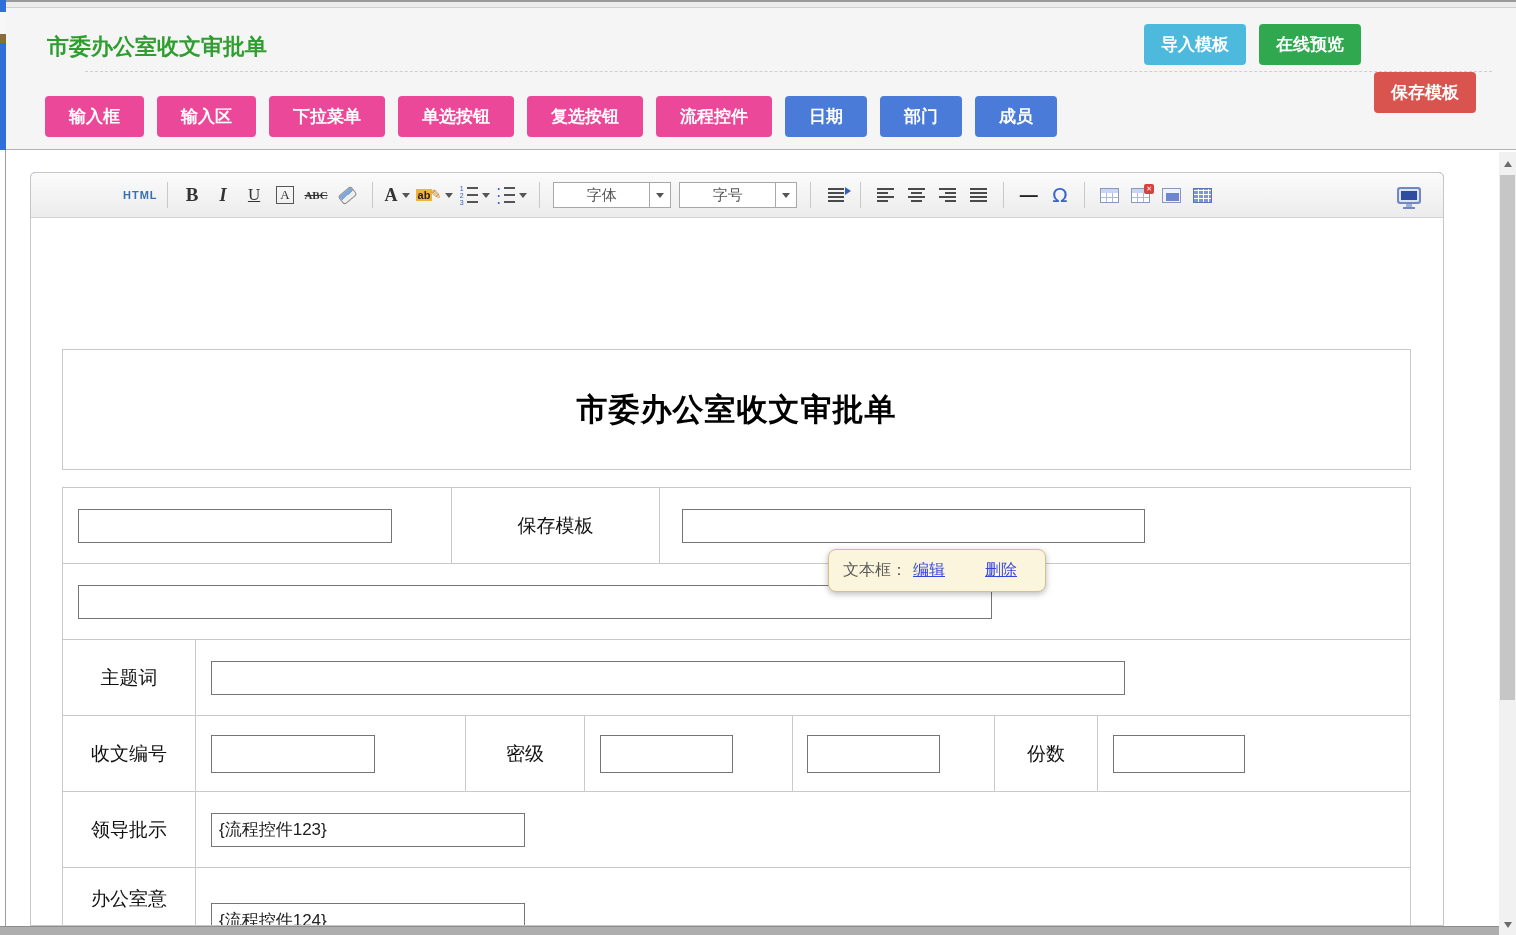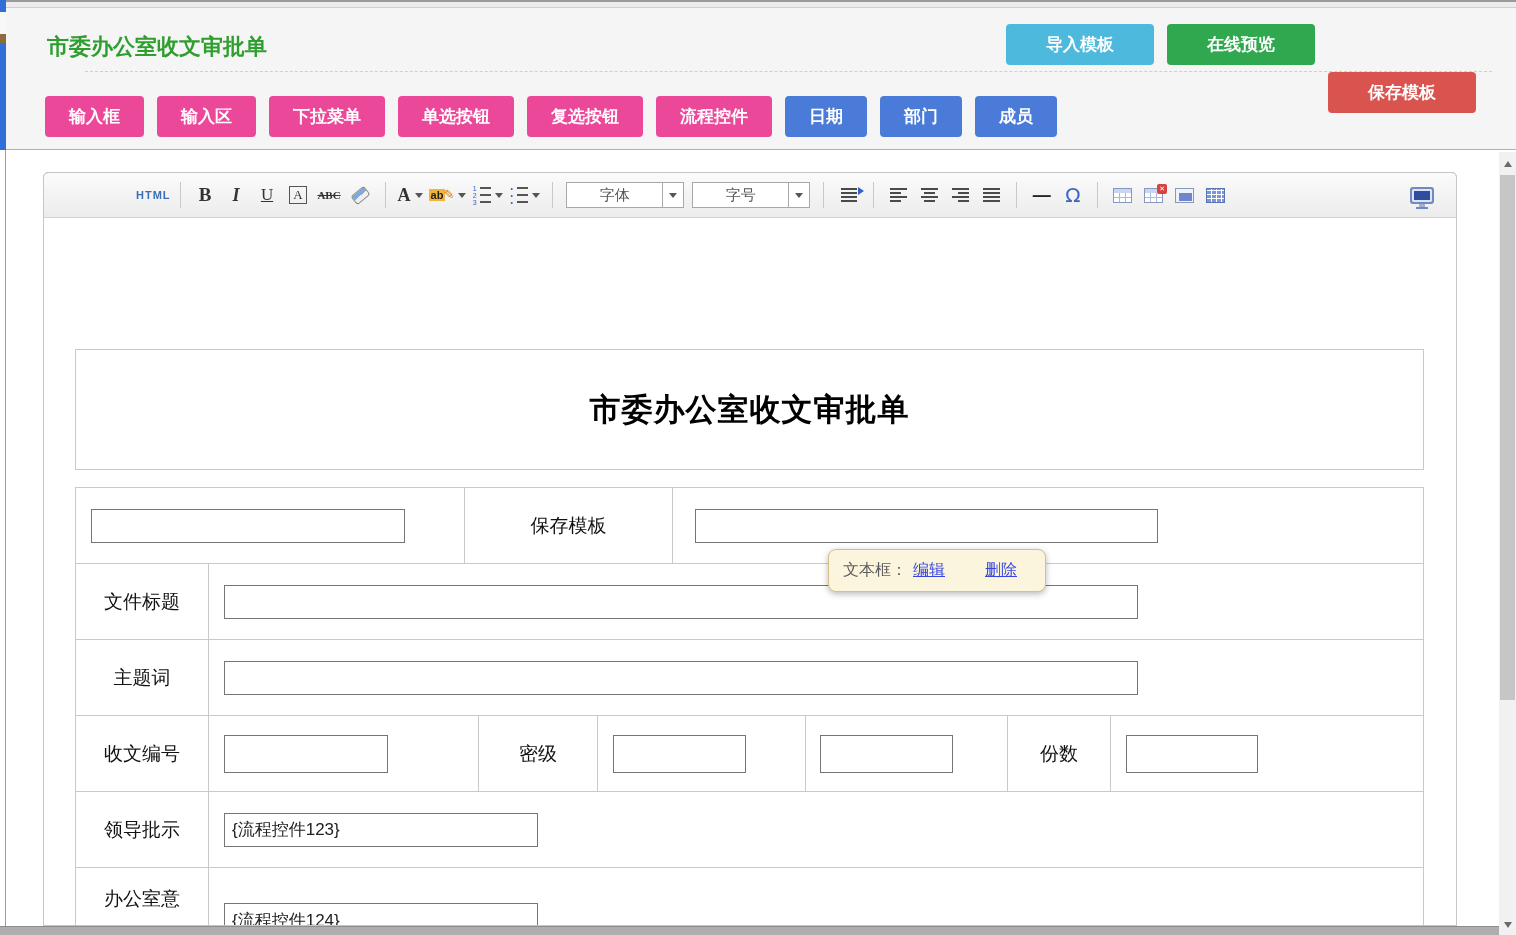--- a/index.html
+++ b/index.html
@@ -21,34 +21,34 @@
   .bottom-bar { position:absolute; left:0; bottom:0; width:1499px; height:9px;
     background:#aeaeae; border-top:1px solid #8d8d8d; }
 
   
   .header { position:absolute; left:6px; top:8px; width:1510px; height:142px;
     background:#f5f5f5; border-bottom:1px solid #b2b2b2; }
   .header-title { position:absolute; left:41px; top:24px;
     font-family:"Liberation Serif", serif; font-weight:bold; font-size:22px; color:#2e9e2e; }
   .header-actions { position:absolute; right:40px; top:16px; display:flex; gap:13px; }
   .btn { height:41px; border:none; border-radius:4px; color:#fff; font-weight:bold;
-    font-size:17px; padding:0 40px; cursor:pointer; font-family:inherit; }
+    font-size:17px; padding:0 17px; cursor:pointer; font-family:inherit; }
   .btn-import { background:#4cb9dd; }
   .btn-preview{ background:#2fa84f; }
   .btn-save   { background:#d9534f;margin-top:48px; }
   .header-divider { position:absolute; left:79px; right:24px; top:63px;
     border-top:1px dashed #cfcfcf; }
   .controls { position:absolute; left:39px; top:88px; display:flex; gap:13px; }
   .ctl { height:41px; border:none; border-radius:4px; color:#fff; font-weight:bold;
     font-size:17px; padding:0 24px; cursor:pointer; font-family:inherit; white-space:nowrap; }
   .ctl.light { background:#ec4899; }
   .ctl.dark  { background:#4a7bd9; }
 
   
-  .editor-panel { position:absolute; left:43px; top:172px; width:1414px; height:754px;
+  .editor-panel { position:absolute; left:30px; top:172px; width:1414px; height:754px;
     border:1px solid #c6c6c6; border-radius:5px 5px 0 0; background:#1d4ed8; overflow:hidden; }
   .toolbar { height:45px; background:linear-gradient(#fbfbfb,#ececec);
     border-bottom:1px solid #d2d2d2; display:flex; align-items:center; padding-left:92px; }
   .tb-sep { width:1px; height:26px; background:#c9c9c9; margin:0 9px; flex:none; }
   .tb-i { min-width:25px; height:28px; display:flex; align-items:center; justify-content:center;
     margin:0 3px; font-family:"Liberation Serif", serif; color:#333; cursor:pointer; flex:none; }
   .tb-html { font-size:11px; font-weight:bold; color:#3a6fb5; letter-spacing:1px;
     font-family:"Liberation Sans", sans-serif; cursor:pointer; flex:none; }
   .glyph-b { font-weight:bold; font-size:19px; }
   .glyph-i { font-style:italic; font-weight:bold; font-size:18px; }
@@ -324,21 +324,20 @@
       <div class="trow">
         <div class="tcell" style="width:389px">
           <div class="fi" style="margin-left:15px;width:314px"></div>
         </div>
         <div class="tcell tlabel" style="width:208px">保存模板</div>
         <div class="tcell" style="width:619px">
           <div class="fi" style="margin-left:22px;width:463px"></div>
         </div>
       </div>
       <div class="trow">
-        <div class="tcell tlabel" style="width:133px">文件标题</div>
         <div class="tcell" style="width:1216px">
           <div class="fi" style="margin-left:15px;width:914px"></div>
         </div>
       </div>
       <div class="trow">
         <div class="tcell tlabel" style="width:133px">主题词</div>
         <div class="tcell" style="width:1216px">
           <div class="fi" style="margin-left:15px;width:914px"></div>
         </div>
       </div>

